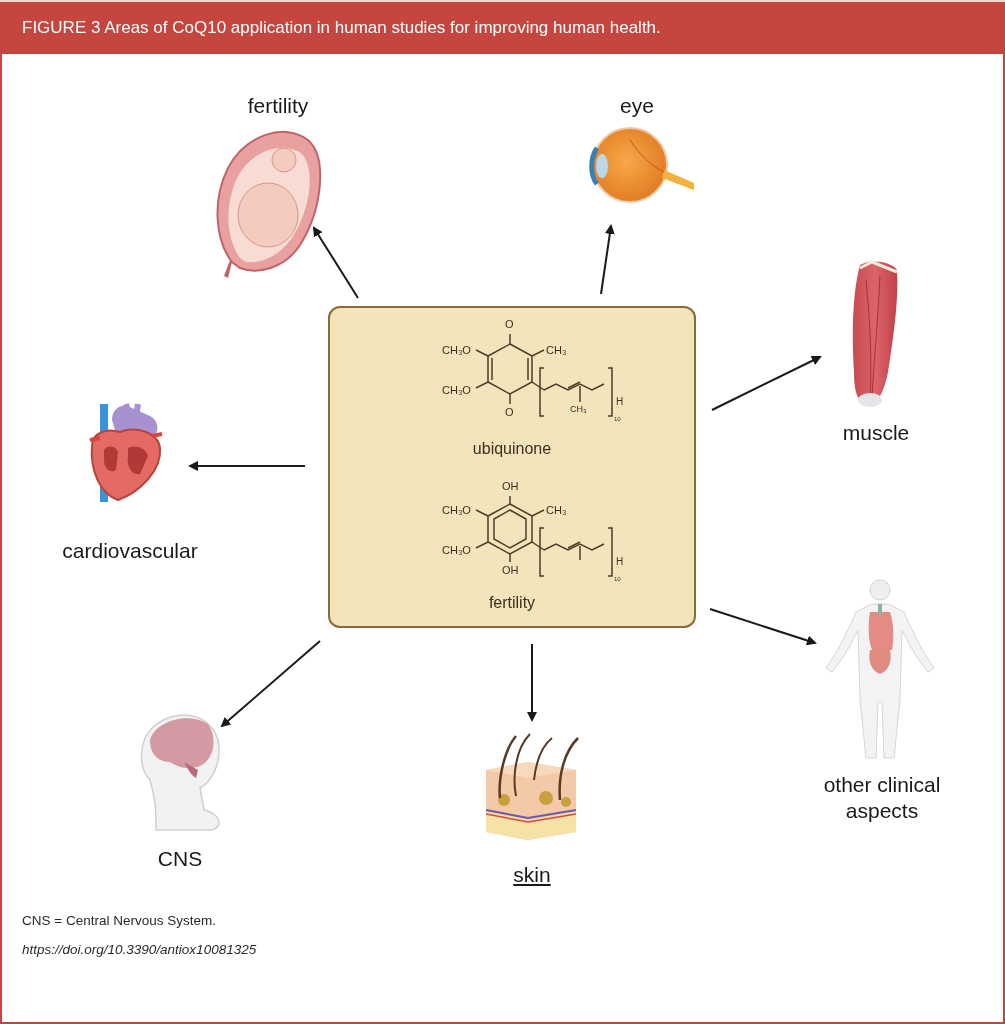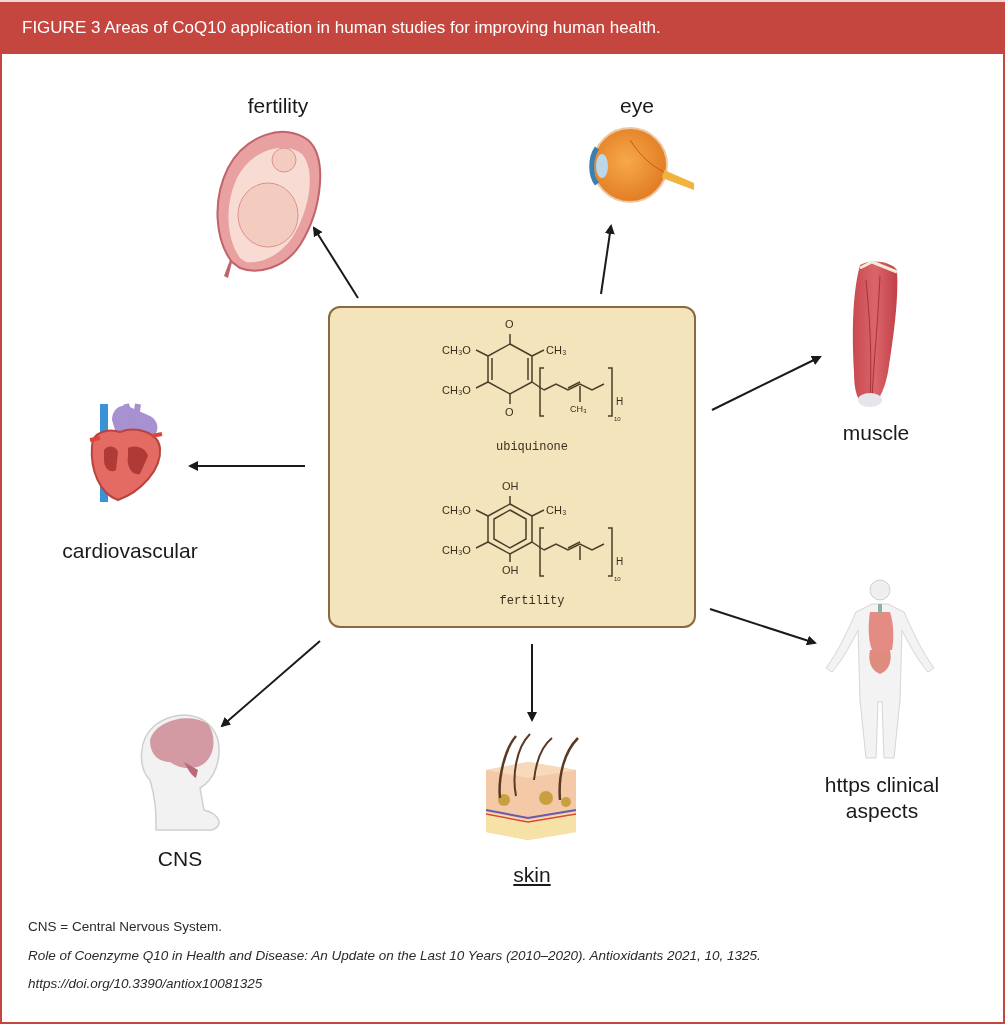--- a/index.html
+++ b/index.html
@@ -4,23 +4,23 @@
 <style>
   html, body { margin:0; padding:0; background:#ffffff; }
   body { width:1005px; height:1024px; position:relative; overflow:hidden; font-family:"DejaVu Sans", sans-serif; }
   .frame { position:absolute; left:0; top:0; width:1005px; height:1024px; box-sizing:border-box; border:2px solid #c4463e; border-top:none; }
   .header { position:absolute; left:0; top:2px; width:1005px; height:52px; background:#c4463e; color:#ffffff; box-sizing:border-box; padding:0 22px; display:flex; align-items:center; font-family:"Liberation Sans", sans-serif; font-size:17px; }
   .top-line { position:absolute; left:0; top:0; width:1005px; height:2px; background:#f2d6d4; }
   .canvas { position:absolute; left:0; top:0; width:1005px; height:1024px; }
   .label { position:absolute; font-family:"Liberation Sans", sans-serif; font-size:21px; color:#1a1a1a; text-align:center; white-space:nowrap; line-height:1.2; }
   .center-box { position:absolute; left:328px; top:306px; width:368px; height:322px; background:#f3e4bc; border:2px solid #8a6a3c; border-radius:12px; box-sizing:border-box; }
   .chem-label { position:absolute; font-family:"Liberation Sans", sans-serif; font-size:11px; color:#3a3020; }
-  .mol-name { position:absolute; font-family:Liberation Mono, monospace; font-size:12px; color:#3a3020; text-align:center; width:100%;margin-left:20px; }
+  .mol-name { position:absolute; font-family:Liberation Sans, sans-serif; font-size:16px; color:#3a3020; text-align:center; width:100%; }
   .footer { position:absolute; left:22px; top:910px; width:960px; font-family:"Liberation Sans", sans-serif; font-size:13.5px; color:#2a2a2a; line-height:22px; }
-  .footer p { margin:6px; }
+  .footer p { margin:0; }
   .footer .note { margin-bottom:7px; }
   .italic { font-style:italic; }
   svg { position:absolute; left:0; top:0; }
 </style>
 </head>
 <body>
 
 <div class="frame"></div>
 <div class="top-line"></div>
 <div class="header">
@@ -126,21 +126,21 @@
     <path d="M870,612 C868,624 868,640 872,650 L892,650 C894,640 894,624 890,612 Z" fill="#e48b84"></path>
     <path d="M870,650 C868,660 870,670 880,674 C890,670 892,660 890,650 Z" fill="#df8c7e"></path>
     <path d="M878,604 L882,604 L882,614 L878,614 Z" fill="#8fb0a0"></path>
   </g>
 </svg>
 
 <div class="label" style="left:243px; top:93px; width:70px;">fertility</div>
 <div class="label" style="left:612px; top:93px; width:50px;">eye</div>
 <div class="label" style="left:834px; top:420px; width:84px;">muscle</div>
 <div class="label" style="left:52px; top:538px; width:156px;">cardiovascular</div>
-<div class="label" style="left:812px; top:772px; width:140px;">https clinical</div>
+<div class="label" style="left:812px; top:772px; width:140px;">other clinical</div>
 <div class="label" style="left:812px; top:798px; width:140px;text-align:center;">aspects</div>
 <div class="label" style="left:502px; top:862px; width:60px;text-decoration:underline;">skin</div>
 <div class="label" style="left:150px; top:846px; width:60px;">CNS</div>
 
 <div class="center-box">
   <svg width="368" height="322" viewBox="0 0 368 322">
 
     <g stroke="#4a3e2a" stroke-width="1.5" fill="none">
       <polygon points="180,36 202,48 202,74 180,86 158,74 158,48"></polygon>
       <line x1="162" y1="50" x2="162" y2="72"></line>
@@ -190,15 +190,14 @@
   <span class="chem-label" style="left:112px; top:236px;">CH₃O</span>
   <span class="chem-label" style="left:216px; top:196px;">CH₃</span>
   <span class="chem-label" style="left:172px; top:256px;">OH</span>
   <span class="chem-label" style="left:286px; top:248px; font-size:10px;">H</span>
   <span class="chem-label" style="left:284px; top:268px; font-size:6px;">10</span>
   <div class="mol-name" style="top:286px;">fertility</div>
 </div>
 
 <div class="footer">
   <p class="note">CNS = Central Nervous System.</p>
-  <p class="italic">Role of Coenzyme Q10 in Health and Disease: An Update on the Last 10 Years (2010–2020). Antioxidants 2021, 10, 1325.</p>
   <p class="italic">https://doi.org/10.3390/antiox10081325</p>
 </div>
 
 </body></html>

